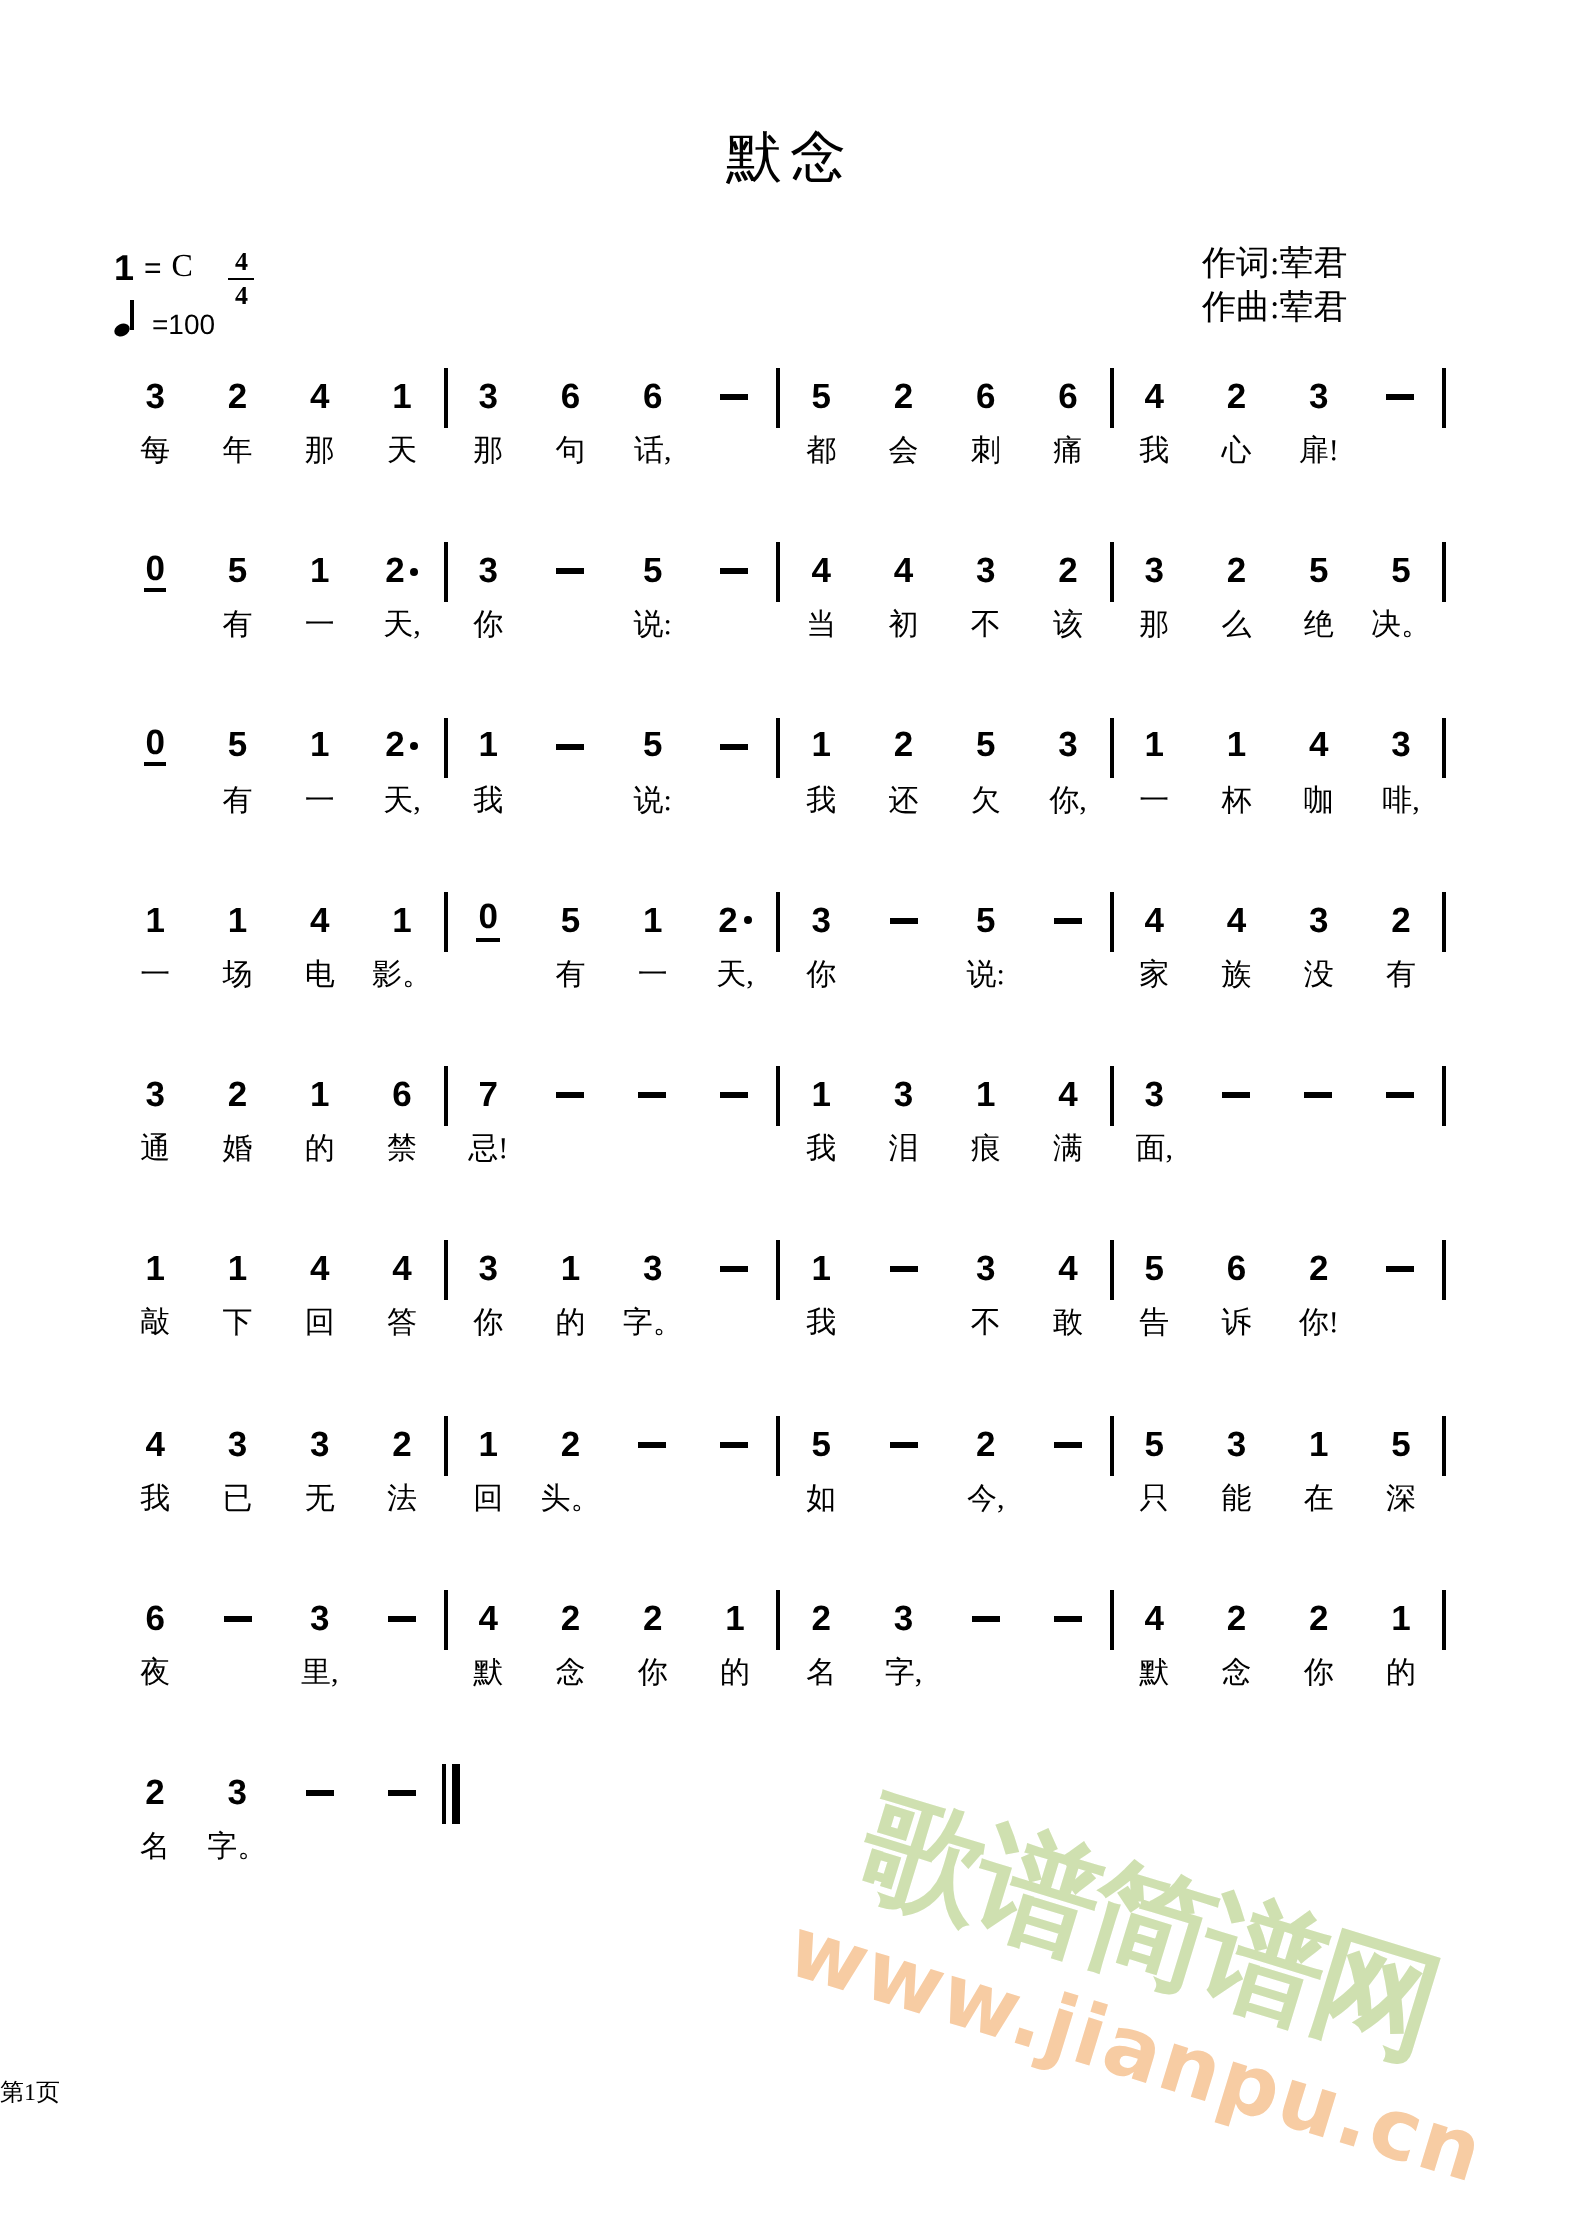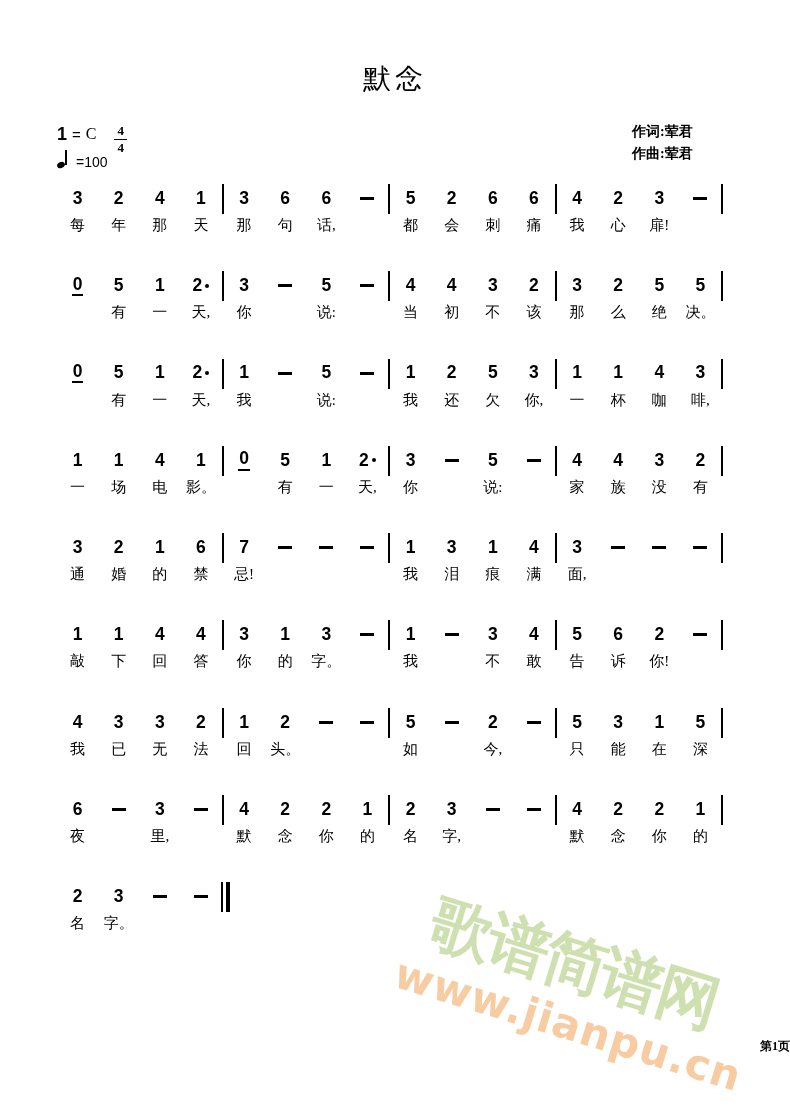--- a/index.html
+++ b/index.html
@@ -7,24 +7,23 @@
     width:790px; height:1119px; background:#ffffff; color:#000;
     font-family:"Liberation Sans", sans-serif;
     position:relative; overflow:hidden;
   }
   .title {
     position:absolute; top:60px; left:0; width:100%;
     text-align:center; font-family:"Liberation Serif", serif;
     font-size:28px; letter-spacing:4px; font-weight:400;
   }
   .credits {
-    position:absolute; top:121px; left:632px;
-    font-family:"Liberation Serif", serif; font-size:14px; line-height:22px;
+    position:absolute; top:121px; left:601px;
+    font-family:"Liberation Serif", serif; font-size:17px; line-height:22px;
     white-space:nowrap;
-    font-weight:bold;
   }
   .keyblock { position:absolute; top:123px; left:57px; }
   .keyrow { display:flex; align-items:center; height:22px; }
   .tonic { font-weight:bold; font-size:18px; font-family:"Liberation Sans",sans-serif; }
   .eq { font-size:15px; margin:0 5px; }
   .keyname { font-size:16px; font-family:"Liberation Serif",serif; }
   .frac { display:inline-block; margin-left:18px; text-align:center; transform:translateY(5px); }
   .frac .ft, .frac .fb {
     display:block; font-family:"Liberation Serif",serif; font-weight:bold;
     font-size:13px; line-height:13px; padding:0 3px;
@@ -70,22 +69,22 @@
   }
   .wm1 {
     font-size:62px; font-weight:bold; letter-spacing:-3px;
     font-family:"DejaVu Sans", sans-serif;
   }
   .wm2 {
     font-size:42px; font-weight:bold; margin-top:-6px; margin-left:-20px;
     font-family:"DejaVu Sans", sans-serif; letter-spacing:1px;
   }
   .footer {
-    position:absolute; top:1038px; left:0; width:100%; text-align:right;
-    font-family:"Liberation Serif", serif; font-size:12px;font-weight:bold;
+    position:absolute; top:1038px; left:0; width:100%; text-align:left;
+    font-family:"Liberation Serif", serif; font-size:12px;
   }
 </style>
 </head>
 <body>
 
 <div class="title">默念</div>
 
 <div class="credits">
   <div>作词:荤君</div>
   <div>作曲:荤君</div>

